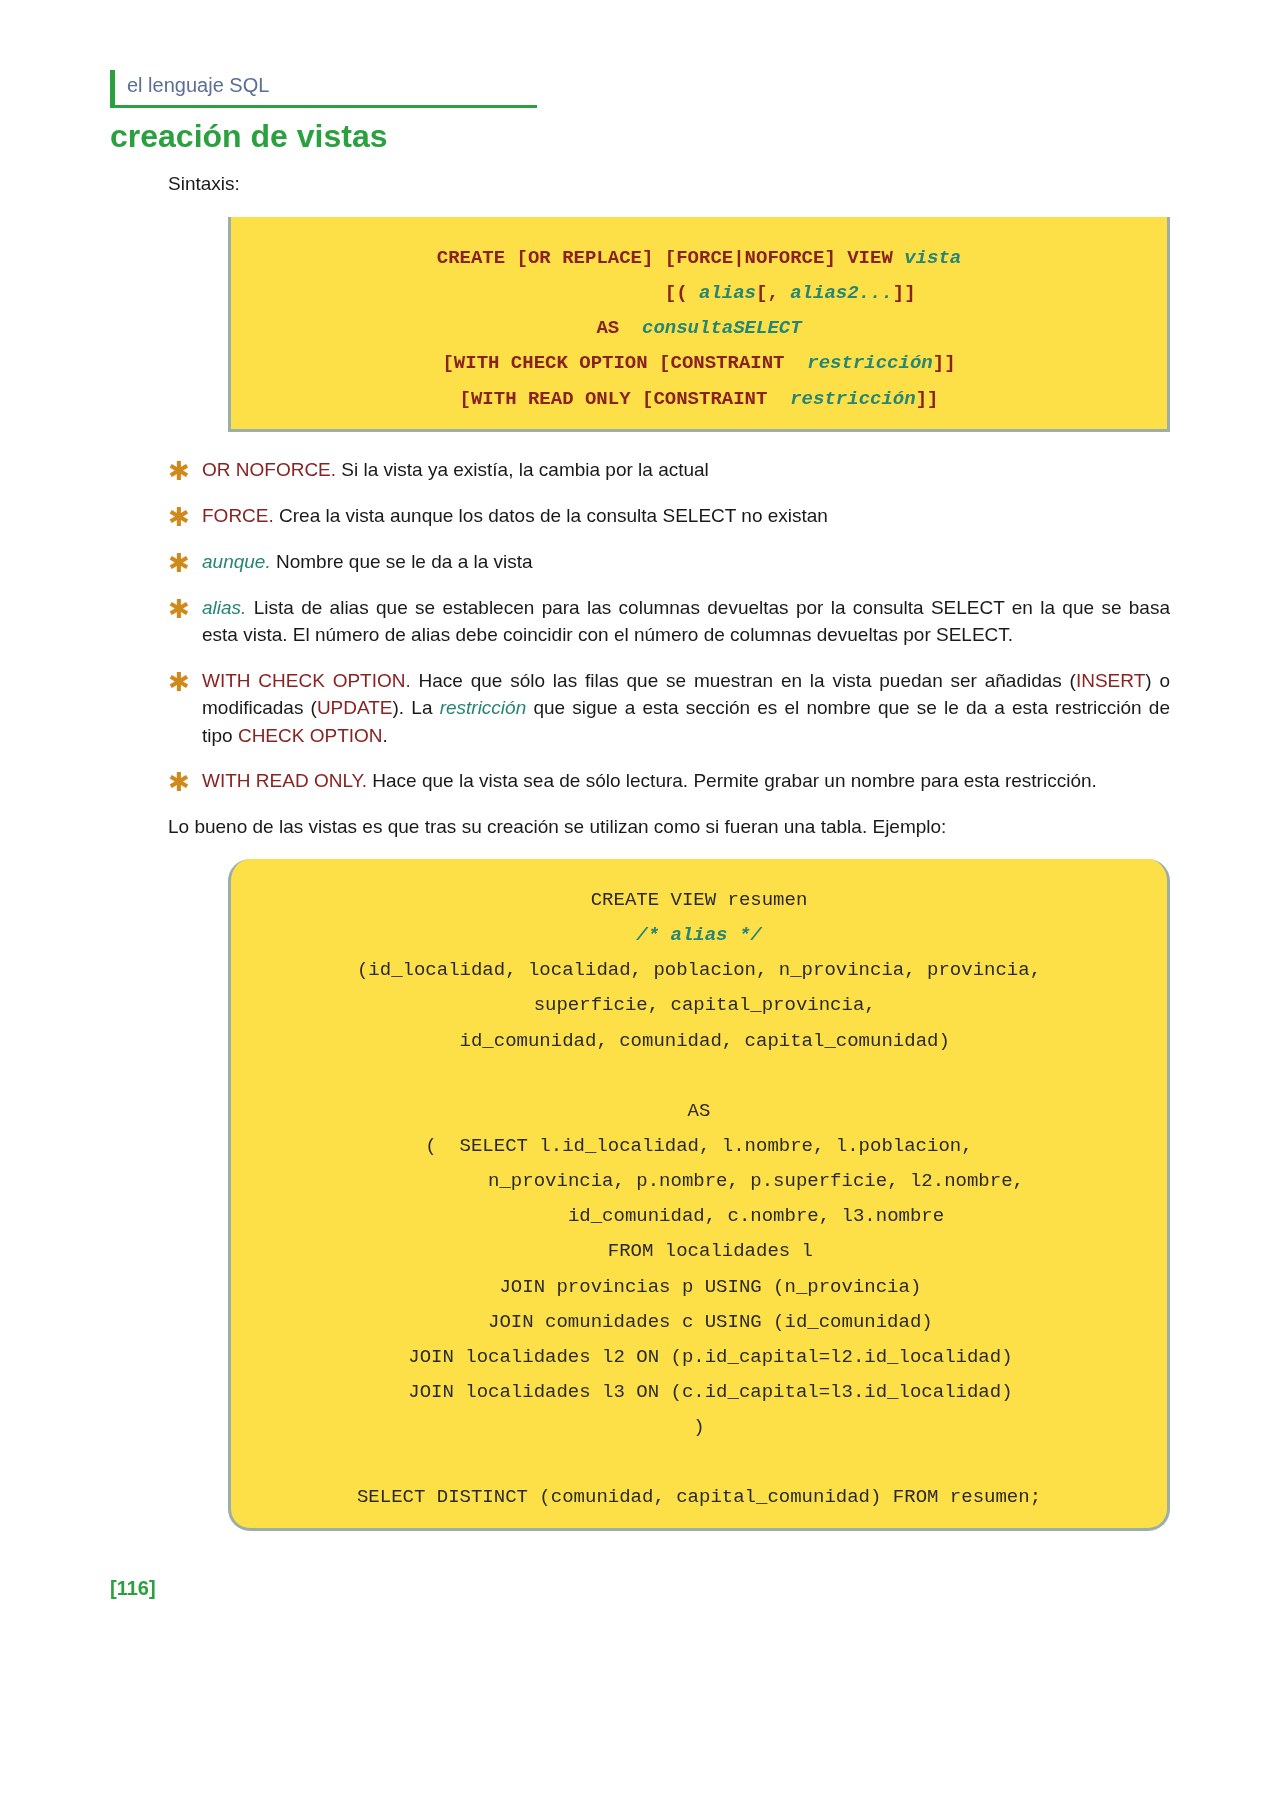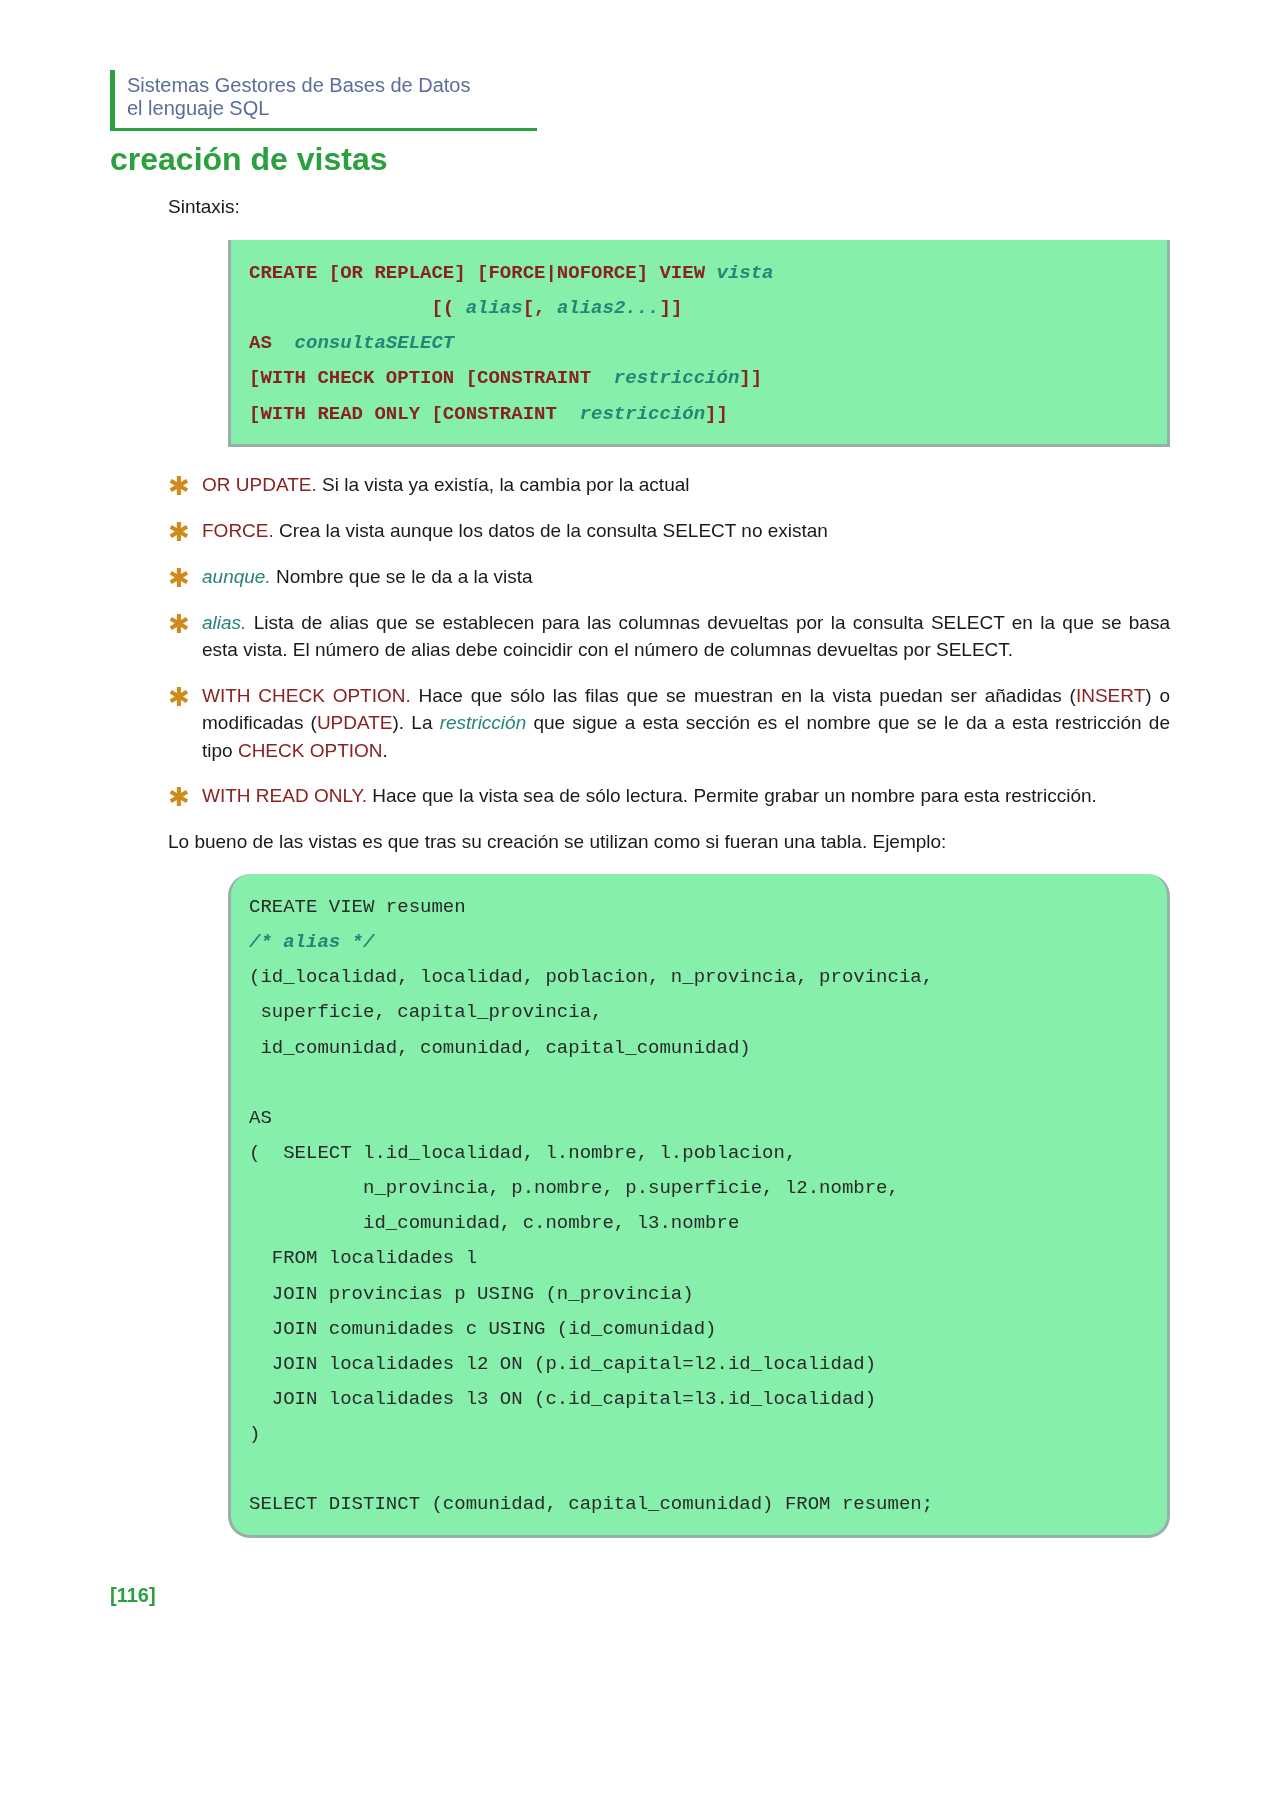--- a/index.html
+++ b/index.html
@@ -37,32 +37,33 @@
     margin: 8px 0 18px 0;
   }
   .body-indent {
     margin-left: 58px;
   }
   .syntax-label {
     font-size: 19px;
     margin: 4px 0 22px 0;
   }
   .codeblock {
-    background: #86efac;
+    background: #fde047;
     border-left: 3px solid #9aaeaa;
     border-right: 3px solid #9aaeaa;
     border-bottom: 3px solid #9aaeaa;
     font-family: "Courier New", monospace;
     font-size: 19px;
     line-height: 1.85;
-    padding: 16px 18px 12px 18px;
+    padding: 24px 18px 12px 18px;
     margin: 0 0 24px 60px;
     color: #2a2a2a;
     white-space: pre;
     overflow-x: auto;
+    text-align: center;
   }
   .codeblock .kw {
     color: #8a2222;
     font-weight: bold;
   }
   .codeblock .ident {
     color: #268574;
     font-style: italic;
     font-weight: bold;
   }
@@ -119,39 +120,38 @@
     margin-top: 46px;
     font-size: 20px;
   }
 </style>
 </head>
 <body>
 
 <div class="page">
 
   <div class="header-box">
-    <div class="header-line">Sistemas Gestores de Bases de Datos</div>
     <div class="header-line">el lenguaje SQL</div>
   </div>
 
   <div class="section-title">creación de vistas</div>
 
   <div class="body-indent">
     <div class="syntax-label">Sintaxis:</div>
 
     <div class="codeblock narrow" id="syntax-block"><span class="kw">CREATE [OR REPLACE] [FORCE|NOFORCE] VIEW</span> <span class="ident">vista</span>
                 <span class="kw">[(</span> <span class="ident">alias</span><span class="kw">[,</span><span class="ident"> alias2...</span><span class="kw">]]</span>
 <span class="kw">AS</span> <span class="ident"> consultaSELECT</span>
 <span class="kw">[WITH CHECK OPTION [CONSTRAINT</span> <span class="ident"> restricción</span><span class="kw">]]</span>
 <span class="kw">[WITH READ ONLY [CONSTRAINT</span> <span class="ident"> restricción</span><span class="kw">]]</span></div>
 
     <ul class="bullet-list" id="bullet-list">
         <li>
           <span class="star">✱</span>
-          <span class="btxt"><span class="kw-brown">OR UPDATE.</span> Si la vista ya existía, la cambia por la actual</span>
+          <span class="btxt"><span class="kw-brown">OR NOFORCE.</span> Si la vista ya existía, la cambia por la actual</span>
         </li>
         <li>
           <span class="star">✱</span>
           <span class="btxt"><span class="kw-brown">FORCE.</span> Crea la vista aunque los datos de la consulta SELECT no existan</span>
         </li>
         <li>
           <span class="star">✱</span>
           <span class="btxt"><span class="kw-teal">aunque.</span> Nombre que se le da a la vista</span>
         </li>
         <li>

